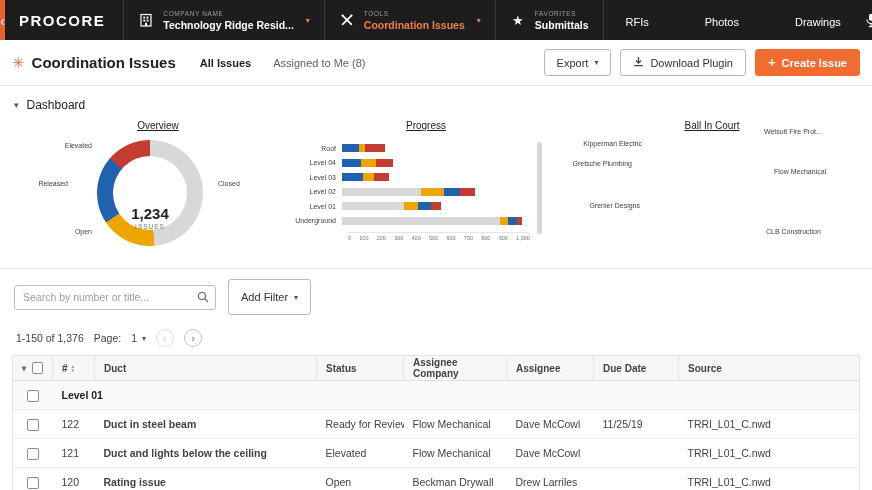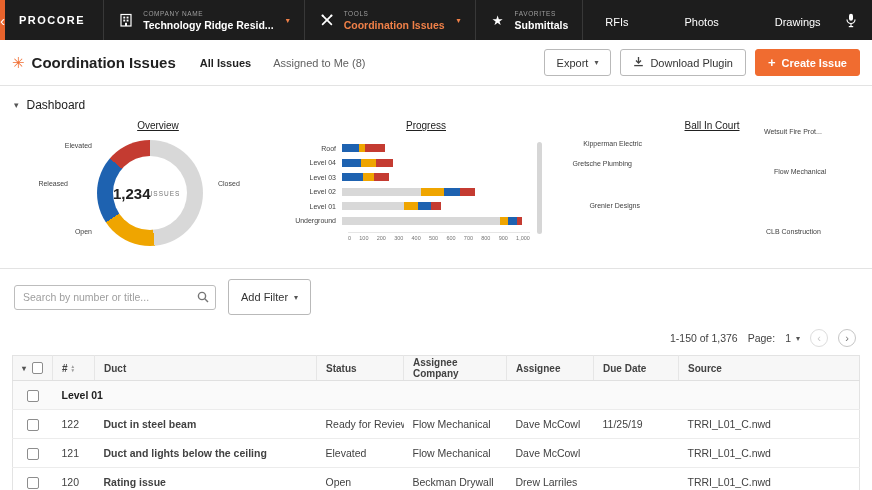--- a/index.html
+++ b/index.html
@@ -2,21 +2,21 @@
 <html><head>
 <meta charset="utf-8">
 <style>
   *{box-sizing:border-box;margin:0;padding:0}
   html,body{width:872px;height:490px;overflow:hidden}
   body{font-family:"Liberation Sans",sans-serif;background:#fff;color:#212121;font-size:11px}
 
   
   .topbar{display:flex;align-items:stretch;height:40px;background:#1d1d1d;color:#fff}
   .back-strip{width:18px;background:#e8632c;display:flex;align-items:center;justify-content:center;font-size:15px;cursor:pointer}
-  .logo{display:flex;align-items:center;padding:0 18px 0 14px;font-weight:bold;font-size:11px;letter-spacing:1.5px}
+  .logo{display:flex;align-items:center;padding:0 18px 0 14px;font-weight:bold;font-size:15px;letter-spacing:1.5px}
   .tb-section{display:flex;align-items:center;gap:9px;padding:0 14px;border-left:1px solid #383838;cursor:pointer}
   .tb-text{display:flex;flex-direction:column;justify-content:center;gap:2px}
   .tb-label{font-size:6.5px;color:#9e9e9e;letter-spacing:.6px}
   .tb-value{font-size:10.5px;font-weight:bold;color:#fff;white-space:nowrap}
   .tb-value.orange{color:#f08048}
   .tb-caret{color:#f08048;font-size:8px;margin-left:3px;align-self:center}
   .tb-nav{display:flex;align-items:center;gap:12px;border-left:1px solid #383838}
   .tb-nav-item{padding:12px 22px 8px;font-size:11px;color:#fff;cursor:pointer;white-space:nowrap}
   .tb-right{margin-left:auto;display:flex;align-items:center;gap:15px;padding-right:14px}
   .tb-icon{display:flex;align-items:center;justify-content:center;width:16px;height:16px;cursor:pointer}
@@ -39,39 +39,39 @@
   
   .dash-header{display:flex;align-items:center;gap:8px;padding:12px 14px 2px;font-size:12px;color:#212121;cursor:pointer}
   .dash-caret{font-size:9px;color:#555}
   .charts{display:flex;padding:2px 10px 0;height:152px}
   .chart{position:relative;height:150px}
   .chart-o{width:280px}.chart-p{width:256px}.chart-b{width:316px}
   .chart-title{position:absolute;top:4px;left:16px;right:0;text-align:center;font-size:10px;color:#212121;text-decoration:underline}
   .donut-ring{position:absolute;top:24px;border-radius:50%}
   .chart-o .donut-ring{left:87px;width:106px;height:106px}
   .chart-b .donut-ring{left:103px;width:110px;height:110px}
-  .donut-hole{position:absolute;inset:16px;background:#fff;border-radius:50%;display:flex;flex-direction:row;align-items:center;justify-content:flex-start}
+  .donut-hole{position:absolute;inset:16px;background:#fff;border-radius:50%;display:flex;flex-direction:column;align-items:center;justify-content:flex-end}
   .donut-value{font-size:15px;font-weight:bold;color:#212121}
   .donut-sub{font-size:6.5px;color:#757575;letter-spacing:1px;margin-top:1px}
   .donut-label{position:absolute;font-size:7px;color:#424242;white-space:nowrap}
   .bar-rows{position:absolute;top:28px;left:0;right:16px}
   .bar-row{display:flex;align-items:center;height:8px;margin-bottom:6.5px}
   .bar-label{width:52px;font-size:7px;color:#424242;text-align:right;padding-right:6px;flex:none}
   .bar-track{flex:1;height:8px;display:flex}
   .bar-seg{height:100%}
   .bar-axis{position:absolute;left:58px;right:16px;top:116px;display:flex;justify-content:space-between;font-size:5.5px;color:#757575;border-top:1px solid #e6e6e6;padding-top:2px}
   .chart-scrollbar{position:absolute;right:4px;top:26px;width:5px;height:92px;background:#d6d6d6;border-radius:3px;cursor:pointer}
 
   
   .filter-row{display:flex;align-items:center;gap:12px;padding:10px 14px;border-top:1px solid #e3e3e3;margin-top:2px}
   .search-box{position:relative;width:202px}
   .search-input{width:100%;height:25px;border:1px solid #bdbdbd;border-radius:3px;font-size:10.5px;padding:0 26px 0 8px;color:#333;font-family:"Liberation Sans",sans-serif}
   .search-input::placeholder{color:#9e9e9e}
   .search-icon{position:absolute;right:7px;top:6px}
-  .pagination{display:flex;align-items:center;justify-content:flex-end;gap:10px;padding:4px 16px 8px;font-size:10.5px;color:#424242}
+  .pagination{display:flex;align-items:center;gap:10px;padding:4px 16px 8px;font-size:10.5px;color:#424242}
   .page-select{display:flex;align-items:center;gap:5px;cursor:pointer;font-size:10.5px}
   .page-select .caret{font-size:8px;color:#555}
   .pg-btn{width:18px;height:18px;border-radius:50%;border:1px solid #c6c6c6;display:flex;align-items:center;justify-content:center;font-size:11px;color:#757575;cursor:pointer;line-height:1}
   .pg-btn.disabled{border-color:#ddd;color:#c9c9c9}
 
   
   .issues-table{width:calc(100% - 24px);margin:0 12px;border-collapse:collapse;table-layout:fixed;font-size:10.5px;border:1px solid #e3e3e3}
   .issues-table th{background:#f7f7f7;border-bottom:1px solid #e0e0e0;border-right:1px solid #e6e6e6;height:25px;text-align:left;padding:0 9px;font-size:10px;color:#424242;font-weight:bold}
   .issues-table th:last-child{border-right:none}
   .issues-table td{height:29px;padding:0 9px;border-bottom:1px solid #ececec;color:#424242;overflow:hidden;white-space:nowrap}

